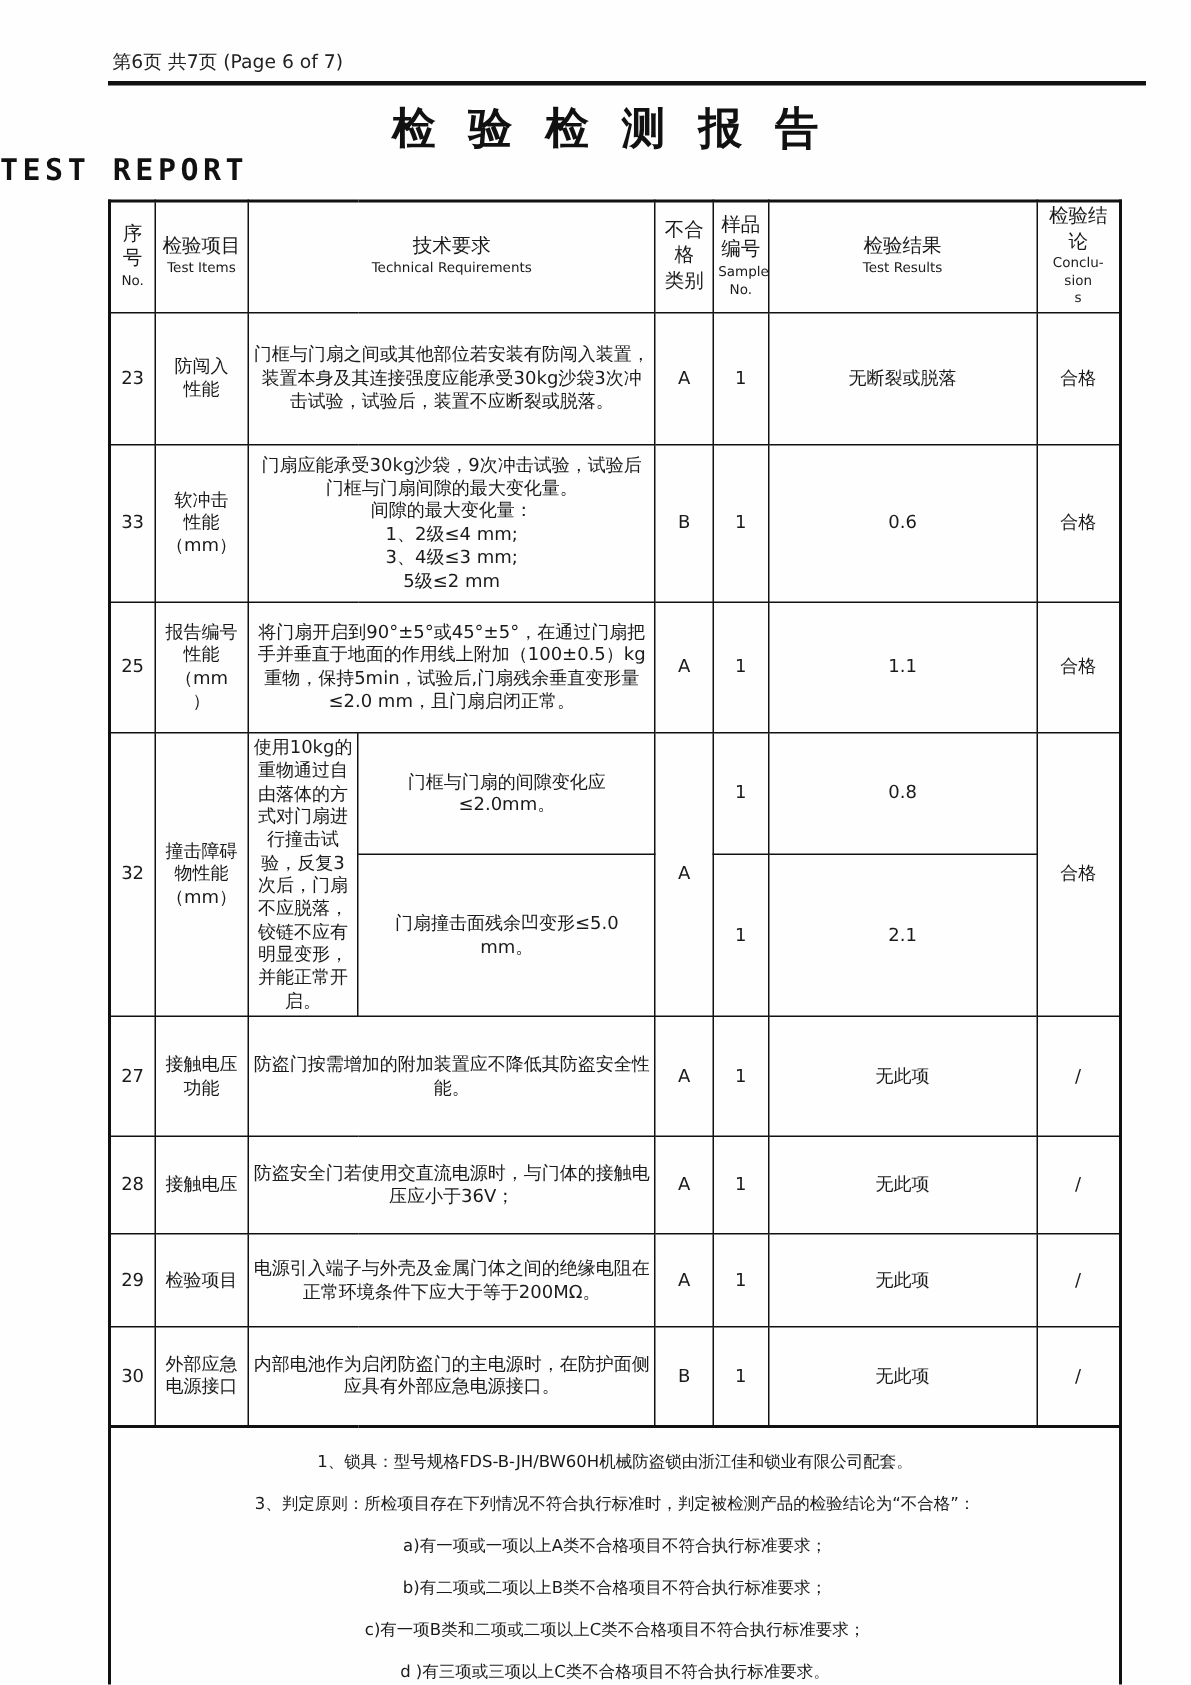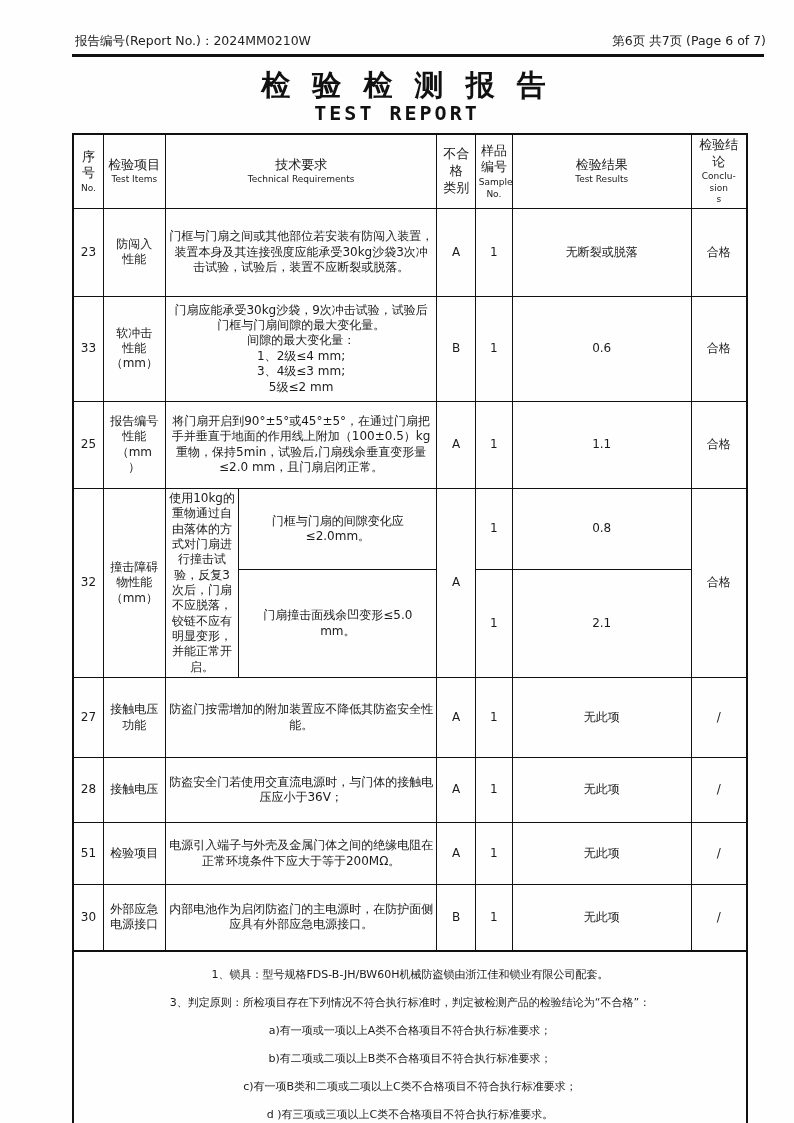--- a/index.html
+++ b/index.html
@@ -21,21 +21,21 @@
     position: absolute; left: 72px; width: 692px; top: 54px;
     height: 3px; background: #111;
   }
   .title {
     position: absolute; left: 0; right: 0; top: 66px;
     text-align: center; font-size: 29px; font-weight: bold;
     letter-spacing: 6px; color: #111; padding-left: 19px;
   }
   .subtitle {
     position: absolute; left: 0; right: 0; top: 101px;
-    text-align: center; font-size: 20px; font-weight: bold;
+    font-size: 20px; font-weight: bold;
     letter-spacing: 3px; color: #111;
     font-family: "DejaVu Sans Mono", "Liberation Mono", monospace;
   }
 
   table.report {
     position: absolute; left: 72px; top: 133px; width: 676px;
     border-collapse: collapse; table-layout: fixed;
     border: 2px solid #111;
     font-size: 12px; color: #1a1a1a;
   }
@@ -60,21 +60,20 @@
     white-space: normal;
   }
   .notes .note-line { white-space: normal; }
 </style>
 </head>
 <body>
 
 <div class="page">
 
   <div class="tophead">
-    <span>报告编号(Report No.)：2024MM0210W</span>
     <span>第6页 共7页  (Page 6 of 7)</span>
   </div>
   <div class="rule"></div>
 
   <div class="title">检 验 检 测 报 告</div>
   <div class="subtitle">TEST REPORT</div>
 
   <table class="report">
     <colgroup>
       <col style="width:4.5%">
@@ -175,21 +174,21 @@
       <td>28</td>
       <td>接触电压</td>
       <td colspan="2" class="req-left">防盗安全门若使用交直流电源时，与门体的接触电压应小于36V；</td>
       <td>A</td>
       <td>1</td>
       <td>无此项</td>
       <td>/</td>
     </tr>
 
     <tr style="height:62px;">
-      <td>51</td>
+      <td>29</td>
       <td>检验项目</td>
       <td colspan="2" class="req-left">电源引入端子与外壳及金属门体之间的绝缘电阻在正常环境条件下应大于等于200MΩ。</td>
       <td>A</td>
       <td>1</td>
       <td>无此项</td>
       <td>/</td>
     </tr>
 
     <tr style="height:66px;">
       <td>30</td>

